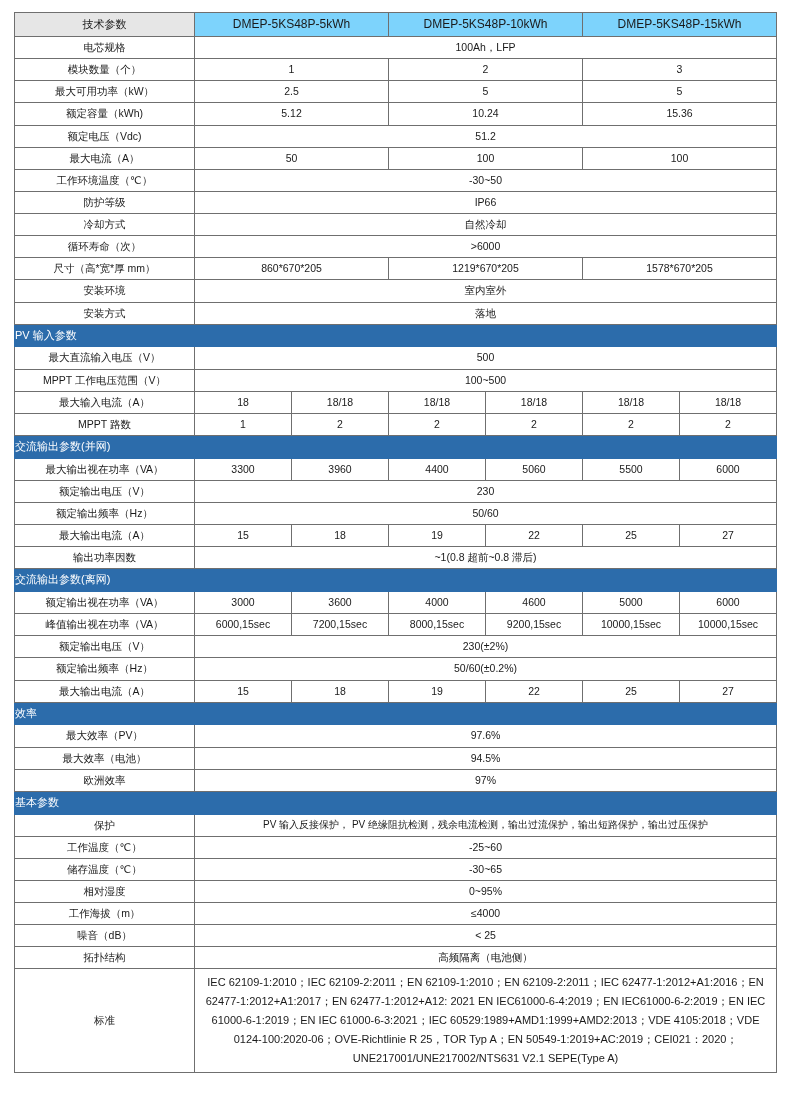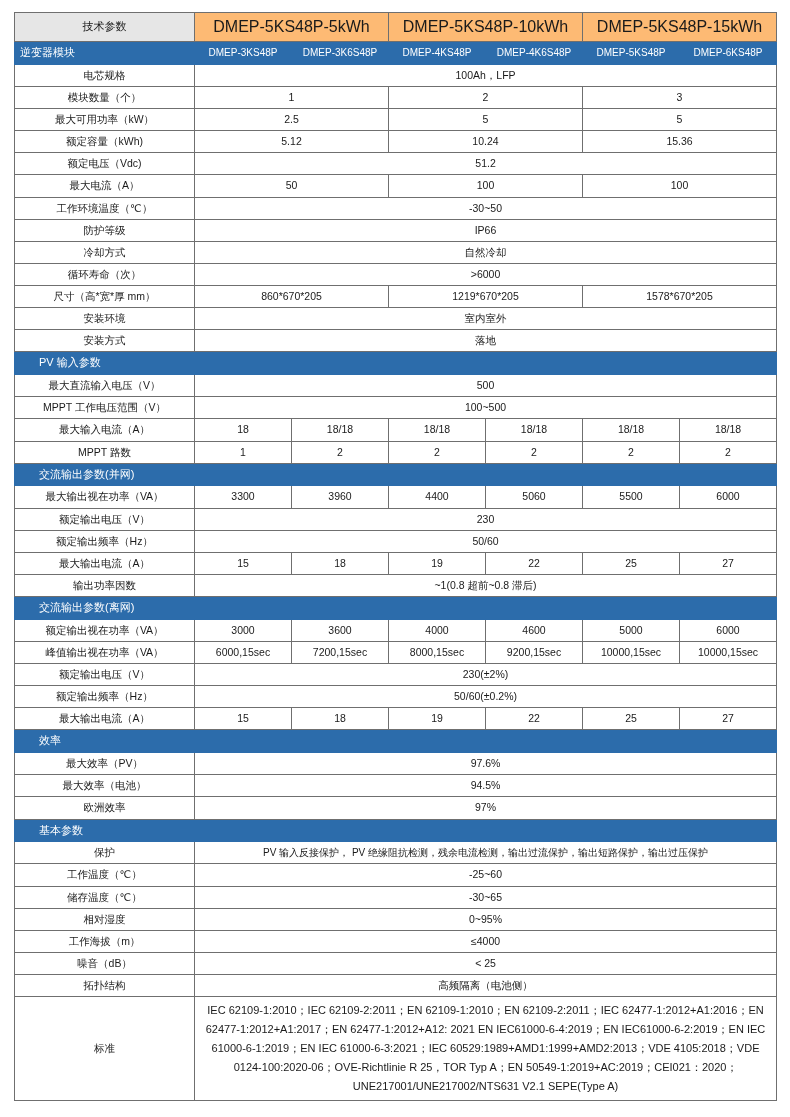--- a/index.html
+++ b/index.html
@@ -36,22 +36,22 @@
     box-sizing: border-box;
     word-break: break-word;
   }
   td.label {
     text-align: left;
     padding-left: 8px;
     width: 180px;
     font-size: 10.5px;
   }
   tr.hdr-model td {
-    background: #fdba74;
-    font-size: 16px;
+    background: #7dd3fc;
+    font-size: 12px;
     font-weight: 400;
     height: 24px;
   }
   tr.hdr-model td.label {
     background: #e6e6e6;
     font-size: 11px;
   }
   tr.hdr-inverter td {
     background: #2c6cab;
     color: #ffffff;
@@ -61,21 +61,21 @@
   }
   tr.hdr-inverter td.label {
     text-align: left;
     font-size: 11px;
     font-weight: 400;
   }
   tr.section td {
     background: #2c6cab;
     color: #ffffff;
     text-align: left;
-    padding-left: 24px;
+    padding-left: 0;
     font-size: 11px;
     height: 20px;
     border-color: #2c6cab;
   }
   td.protect-cell {
     text-align: center;
     padding: 5px 8px;
     font-size: 10px;
   }
   td.std-cell {
@@ -105,29 +105,20 @@
         <col class="colw">
         <col class="colw">
     </colgroup>
     <tbody id="spec-body">
         <tr class="hdr-model">
           <td class="label">技术参数</td>
           <td colspan="2">DMEP-5KS48P-5kWh</td>
           <td colspan="2">DMEP-5KS48P-10kWh</td>
           <td colspan="2">DMEP-5KS48P-15kWh</td>
         </tr>
-        <tr class="hdr-inverter">
-          <td class="label">逆变器模块</td>
-          <td>DMEP-3KS48P</td>
-          <td>DMEP-3K6S48P</td>
-          <td>DMEP-4KS48P</td>
-          <td>DMEP-4K6S48P</td>
-          <td>DMEP-5KS48P</td>
-          <td>DMEP-6KS48P</td>
-        </tr>
         <tr>
           <td class="label">电芯规格</td>
           <td colspan="6">100Ah，LFP</td>
         </tr>
         <tr>
           <td class="label">模块数量（个）</td>
           <td colspan="2">1</td>
           <td colspan="2">2</td>
           <td colspan="2">3</td>
         </tr>

